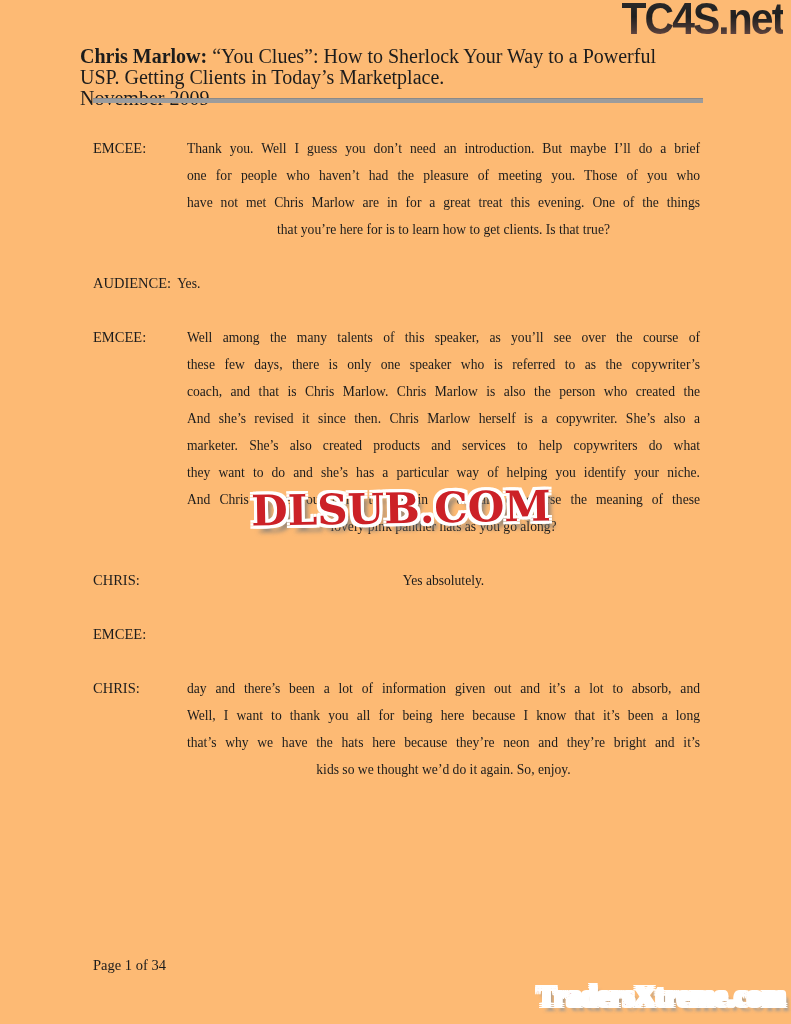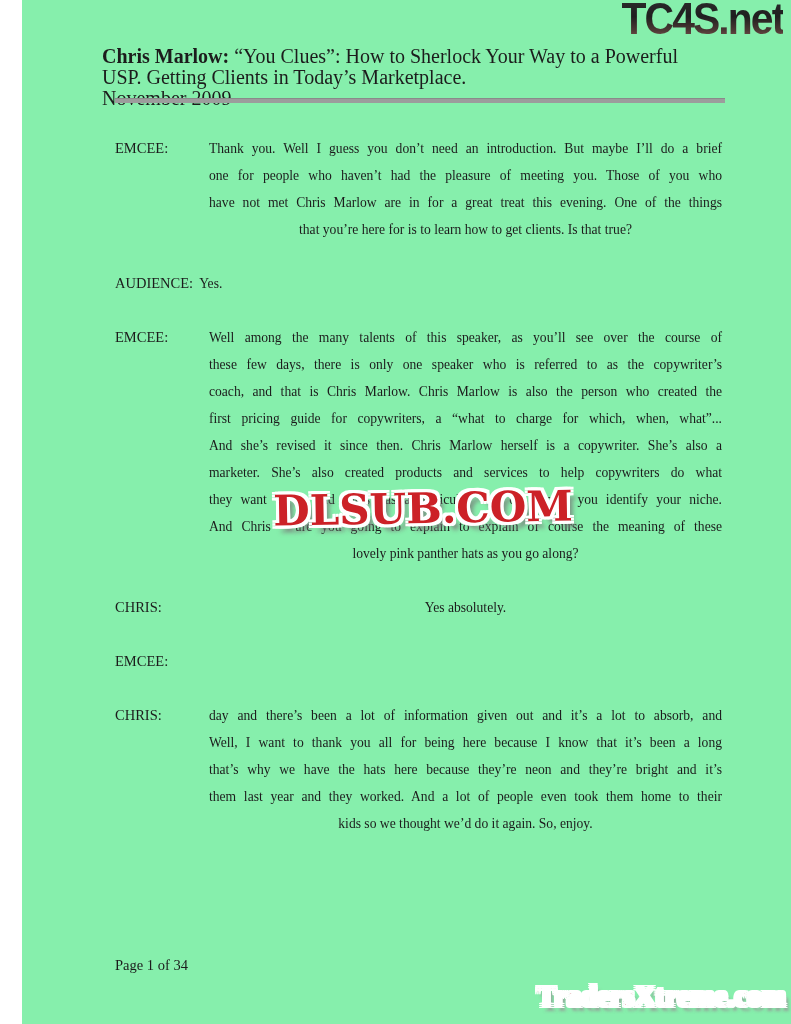--- a/index.html
+++ b/index.html
@@ -1,21 +1,21 @@
 <!DOCTYPE html>
 <html><head>
 <meta charset="utf-8">
 <style>
   * { margin:0; padding:0; box-sizing:border-box; }
   html,body { background:#ffffff; }
   body {
     width:791px; height:1024px; position:relative; overflow:hidden;
     font-family:"Liberation Serif", serif; color:#1c1c1c;
   }
-  .page { position:absolute; inset:0; background:#86efac;margin-left:22px; }
+  .page { position:absolute; inset:0; background:#fdba74; }
 
   
   .tc4s-logo {
     position:absolute; top:-6px; right:8px;
     font-family:"Liberation Sans", sans-serif;
     font-weight:700; font-size:43px; letter-spacing:-2px;
     transform:scale(0.95,1.02); transform-origin:top right;
     background:linear-gradient(180deg,#2b2b2b 10%,#1f1f1f 45%,#4a3834 72%,#8a5a54 95%);
     -webkit-background-clip:text; background-clip:text; color:transparent;
   }
@@ -91,21 +91,20 @@
     <div class="para-inline">
       <span>AUDIENCE:</span><span class="inline-text">Yes.</span>
     </div>
 
     <div class="para">
       <div class="speaker">EMCEE:</div>
       <div class="ptext">
         <div class="ln j">Well among the many talents of this speaker, as you’ll see over the course of</div>
         <div class="ln j">these few days, there is only one speaker who is referred to as the copywriter’s</div>
         <div class="ln j">coach, and that is Chris Marlow. Chris Marlow is also the person who created the</div>
-        <div class="ln j">first pricing guide for copywriters, a “what to charge for which, when, what”...</div>
         <div class="ln j">And she’s revised it since then. Chris Marlow herself is a copywriter. She’s also a</div>
         <div class="ln j">marketer. She’s also created products and services to help copywriters do what</div>
         <div class="ln j">they want to do and she’s has a particular way of helping you identify your niche.</div>
         <div class="ln j">And Chris – are you going to explain to explain of course the meaning of these</div>
         <div class="ln last">lovely pink panther hats as you go along?</div>
       </div>
     </div>
 
     <div class="para">
       <div class="speaker">CHRIS:</div>
@@ -117,21 +116,20 @@
     <div class="para">
       <div class="speaker">EMCEE:</div>
     </div>
 
     <div class="para">
       <div class="speaker">CHRIS:</div>
       <div class="ptext">
         <div class="ln j">day and there’s been a lot of information given out and it’s a lot to absorb, and</div>
         <div class="ln j">Well, I want to thank you all for being here because I know that it’s been a long</div>
         <div class="ln j">that’s why we have the hats here because they’re neon and they’re bright and it’s</div>
-        <div class="ln j">them last year and they worked. And a lot of people even took them home to their</div>
         <div class="ln last">kids so we thought we’d do it again. So, enjoy.</div>
       </div>
     </div>
 
   </div>
 
   <div class="watermark">DLSUB.COM</div>
 
   <div class="page-number">Page 1 of 34</div>
 

